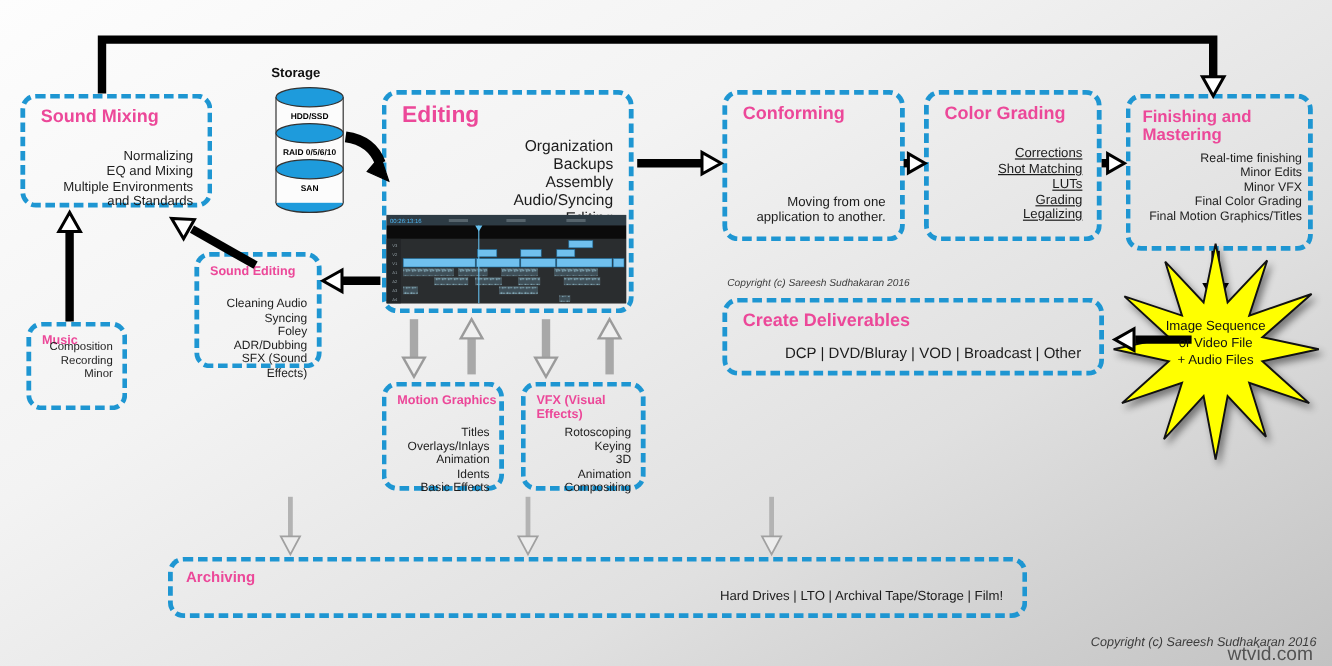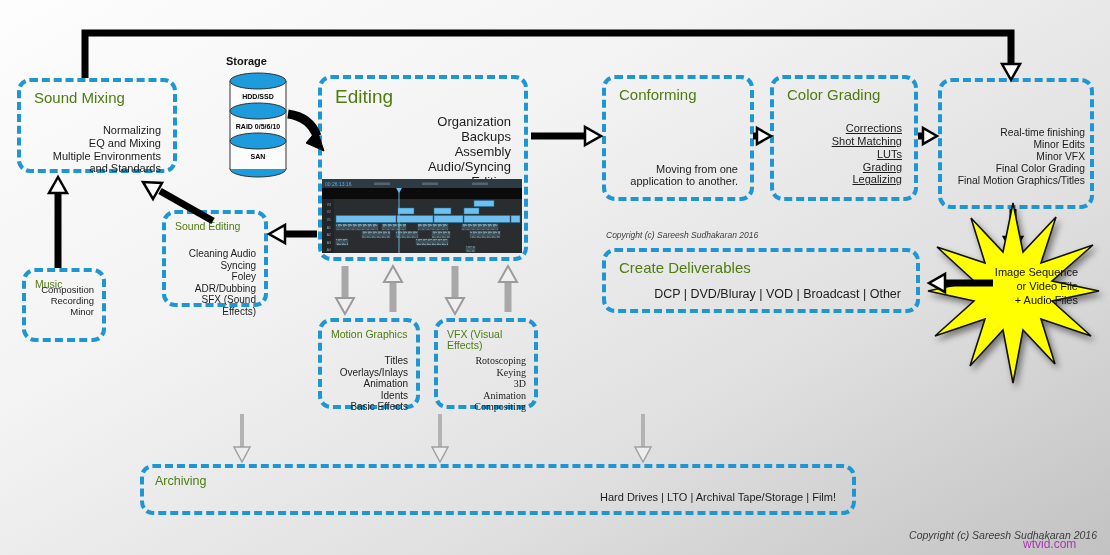--- a/index.html
+++ b/index.html
@@ -6,48 +6,48 @@
   html,body { margin:0; padding:0; }
   body {
     width:1110px; height:555px; position:relative; overflow:hidden;
     font-family:"Liberation Sans", sans-serif; color:#111;
     background:linear-gradient(150deg,#fdfdfd 0%,#f3f3f3 35%,#e0e0e0 68%,#c2c2c2 100%);
   }
   .box {
     position:absolute; box-sizing:border-box;
     border:4px dashed var(--blue); border-radius:13px; background:transparent;
   }
-  .box-title { font-weight:normal; color:#4d7c0f; line-height:1.05; }
+  .box-title { font-weight:bold; color:#ec4899; line-height:1.05; }
   .t-xl { font-size:19px; margin:8px 0 0 13px; }
   .t-lg { font-size:15px; margin:8px 0 0 13px; }
   .t-md { font-size:14px; margin:8px 0 0 10px; }
   .t-sm { font-size:10.5px; margin:7px 0 0 9px; }
   .t-ar { font-size:12.5px; margin:7px 0 0 11px; }
   .box-items { position:absolute; text-align:right; color:#1c1c1c; line-height:1.16; }
   .sm-items { top:42px; right:12px; font-size:11px; }
   .ed-items { top:35px; right:13px; font-size:13px; }
   .cf-items { bottom:9px; right:12px; font-size:11px; }
   .cg-items { bottom:11px; right:12px; font-size:11px;text-decoration:underline; }
   .fm-items { top:45px; right:5px; font-size:10.3px; }
   .se-items { top:34px; right:8px; font-size:10px; }
   .mu-items { top:12px; right:8px; font-size:9.5px; }
   .cd-items { bottom:8px; right:15px; font-size:12.5px; }
   .mg-items { top:33px; right:8px; font-size:10px; }
-  .vf-items { top:33px; right:8px; font-size:10px;font-family:Liberation Serif, serif; }
+  .vf-items { top:33px; right:8px; font-size:10px; }
   .ar-items { bottom:7px; right:16px; font-size:11px;margin-top:32px; }
   .copyright { position:absolute; font-style:italic; color:#3c3c3c; }
   .cp-top { left:606px; top:230px; font-size:8.5px; }
   .cp-bottom { right:13px; top:529px; font-size:10.5px; }
-  .watermark { position:absolute; left:1023px; top:537px; font-size:12px; color:#a21caf; opacity:.85; font-style:normal; }
+  .watermark { position:absolute; left:1023px; top:537px; font-size:16px; color:#404040; opacity:.85; font-style:normal; }
   .overlay { position:absolute; left:0; top:0; z-index:5; pointer-events:none; }
   .storage-wrap { position:absolute; left:226px; top:55px; width:64px; z-index:2; }
   .storage-title { text-align:left; font-weight:bold; font-size:11px; margin-bottom:2px; }
   .star-text { position:absolute; left:948px; top:265px; width:130px; text-align:center; z-index:6; }
   .star-title { font-weight:bold; font-size:17.5px; letter-spacing:.5px; }
-  .star-lines { font-size:11px; line-height:1.25; margin-top:1px;text-align:right; }
+  .star-lines { font-size:11px; line-height:1.25; margin-top:1px; }
   .timeline { position:absolute; left:0px; top:100px; width:200px; height:74px; }
 </style>
 </head>
 <body>
 
 <div class="box" style="left:17px;top:78px;width:160px;height:95px">
   <div class="box-title t-lg">Sound Mixing</div>
   <div class="box-items sm-items">
       <div>Normalizing</div>
       <div>EQ and Mixing</div>
@@ -149,20 +149,21 @@
   <div class="box-items cg-items">
       <div>Corrections</div>
       <div>Shot Matching</div>
       <div>LUTs</div>
       <div>Grading</div>
       <div>Legalizing</div>
     </div>
 </div>
 
 <div class="box" style="left:938px;top:78px;width:156px;height:131px">
+  <div class="box-title t-md" style="width:110px">Finishing and Mastering</div>
   <div class="box-items fm-items">
       <div>Real-time finishing</div>
       <div>Minor Edits</div>
       <div>Minor VFX</div>
       <div>Final Color Grading</div>
       <div>Final Motion Graphics/Titles</div>
     </div>
 </div>
 
 <div class="box" style="left:162px;top:210px;width:106px;height:97px">

